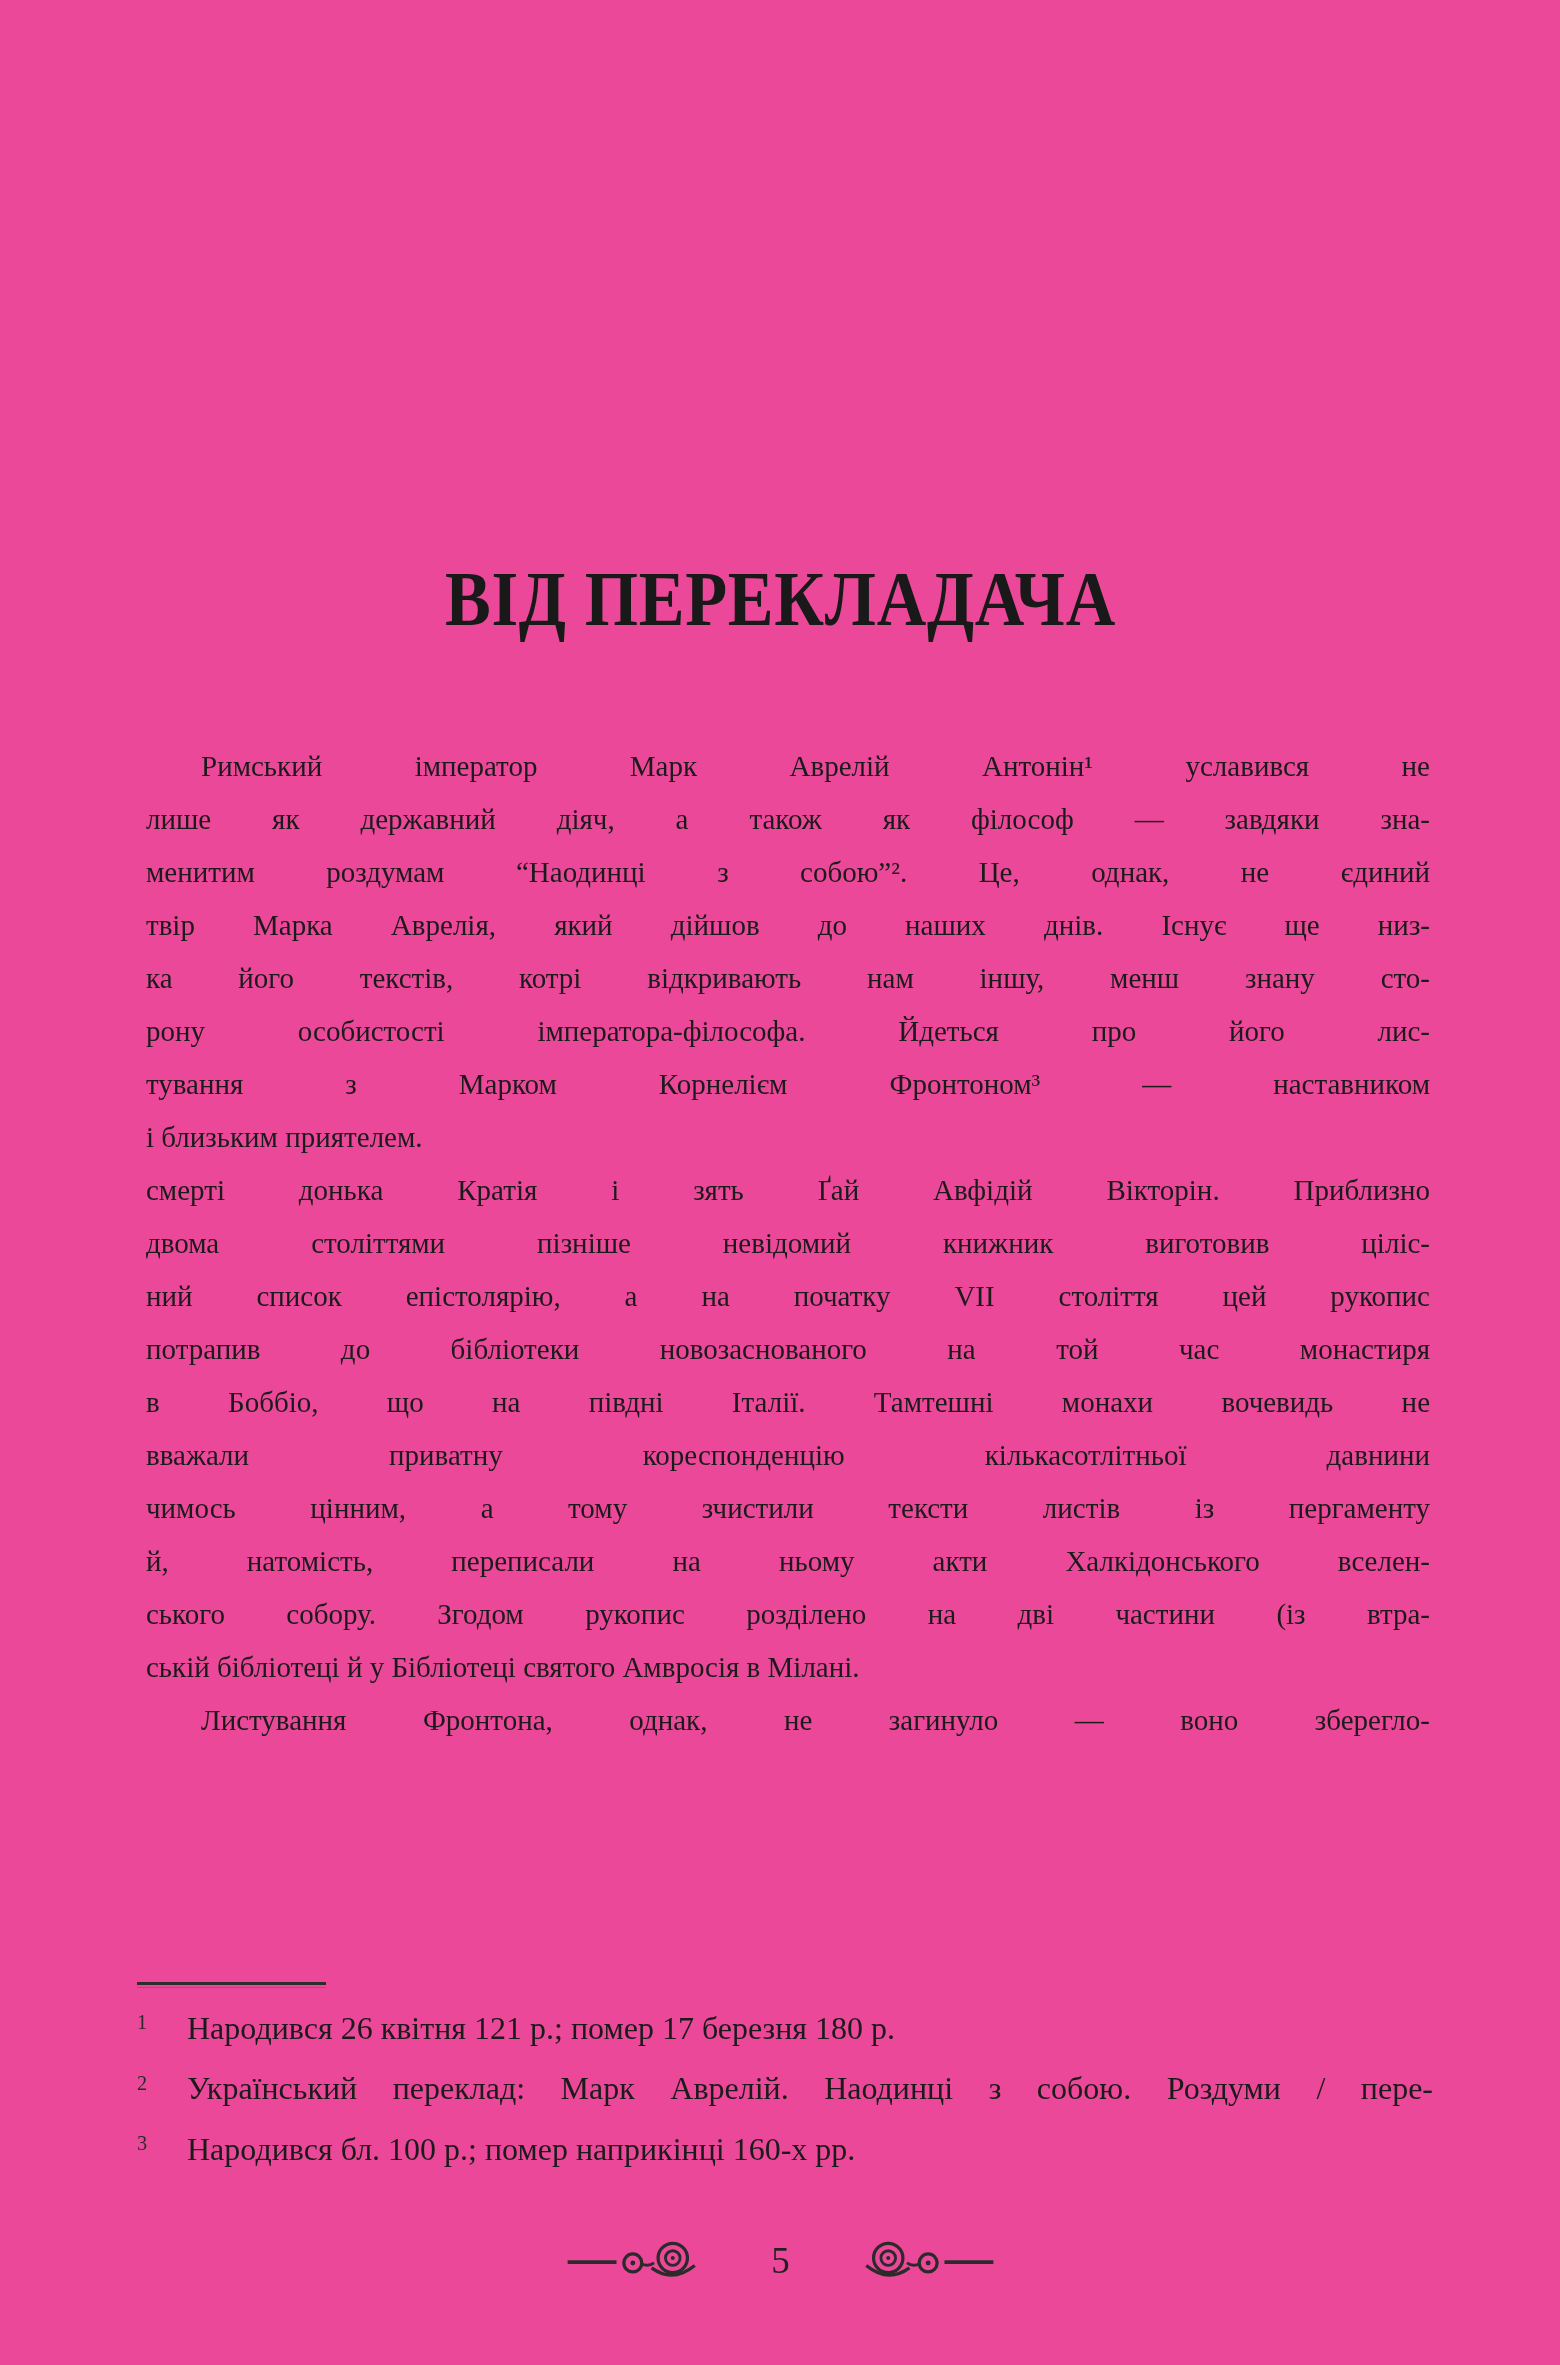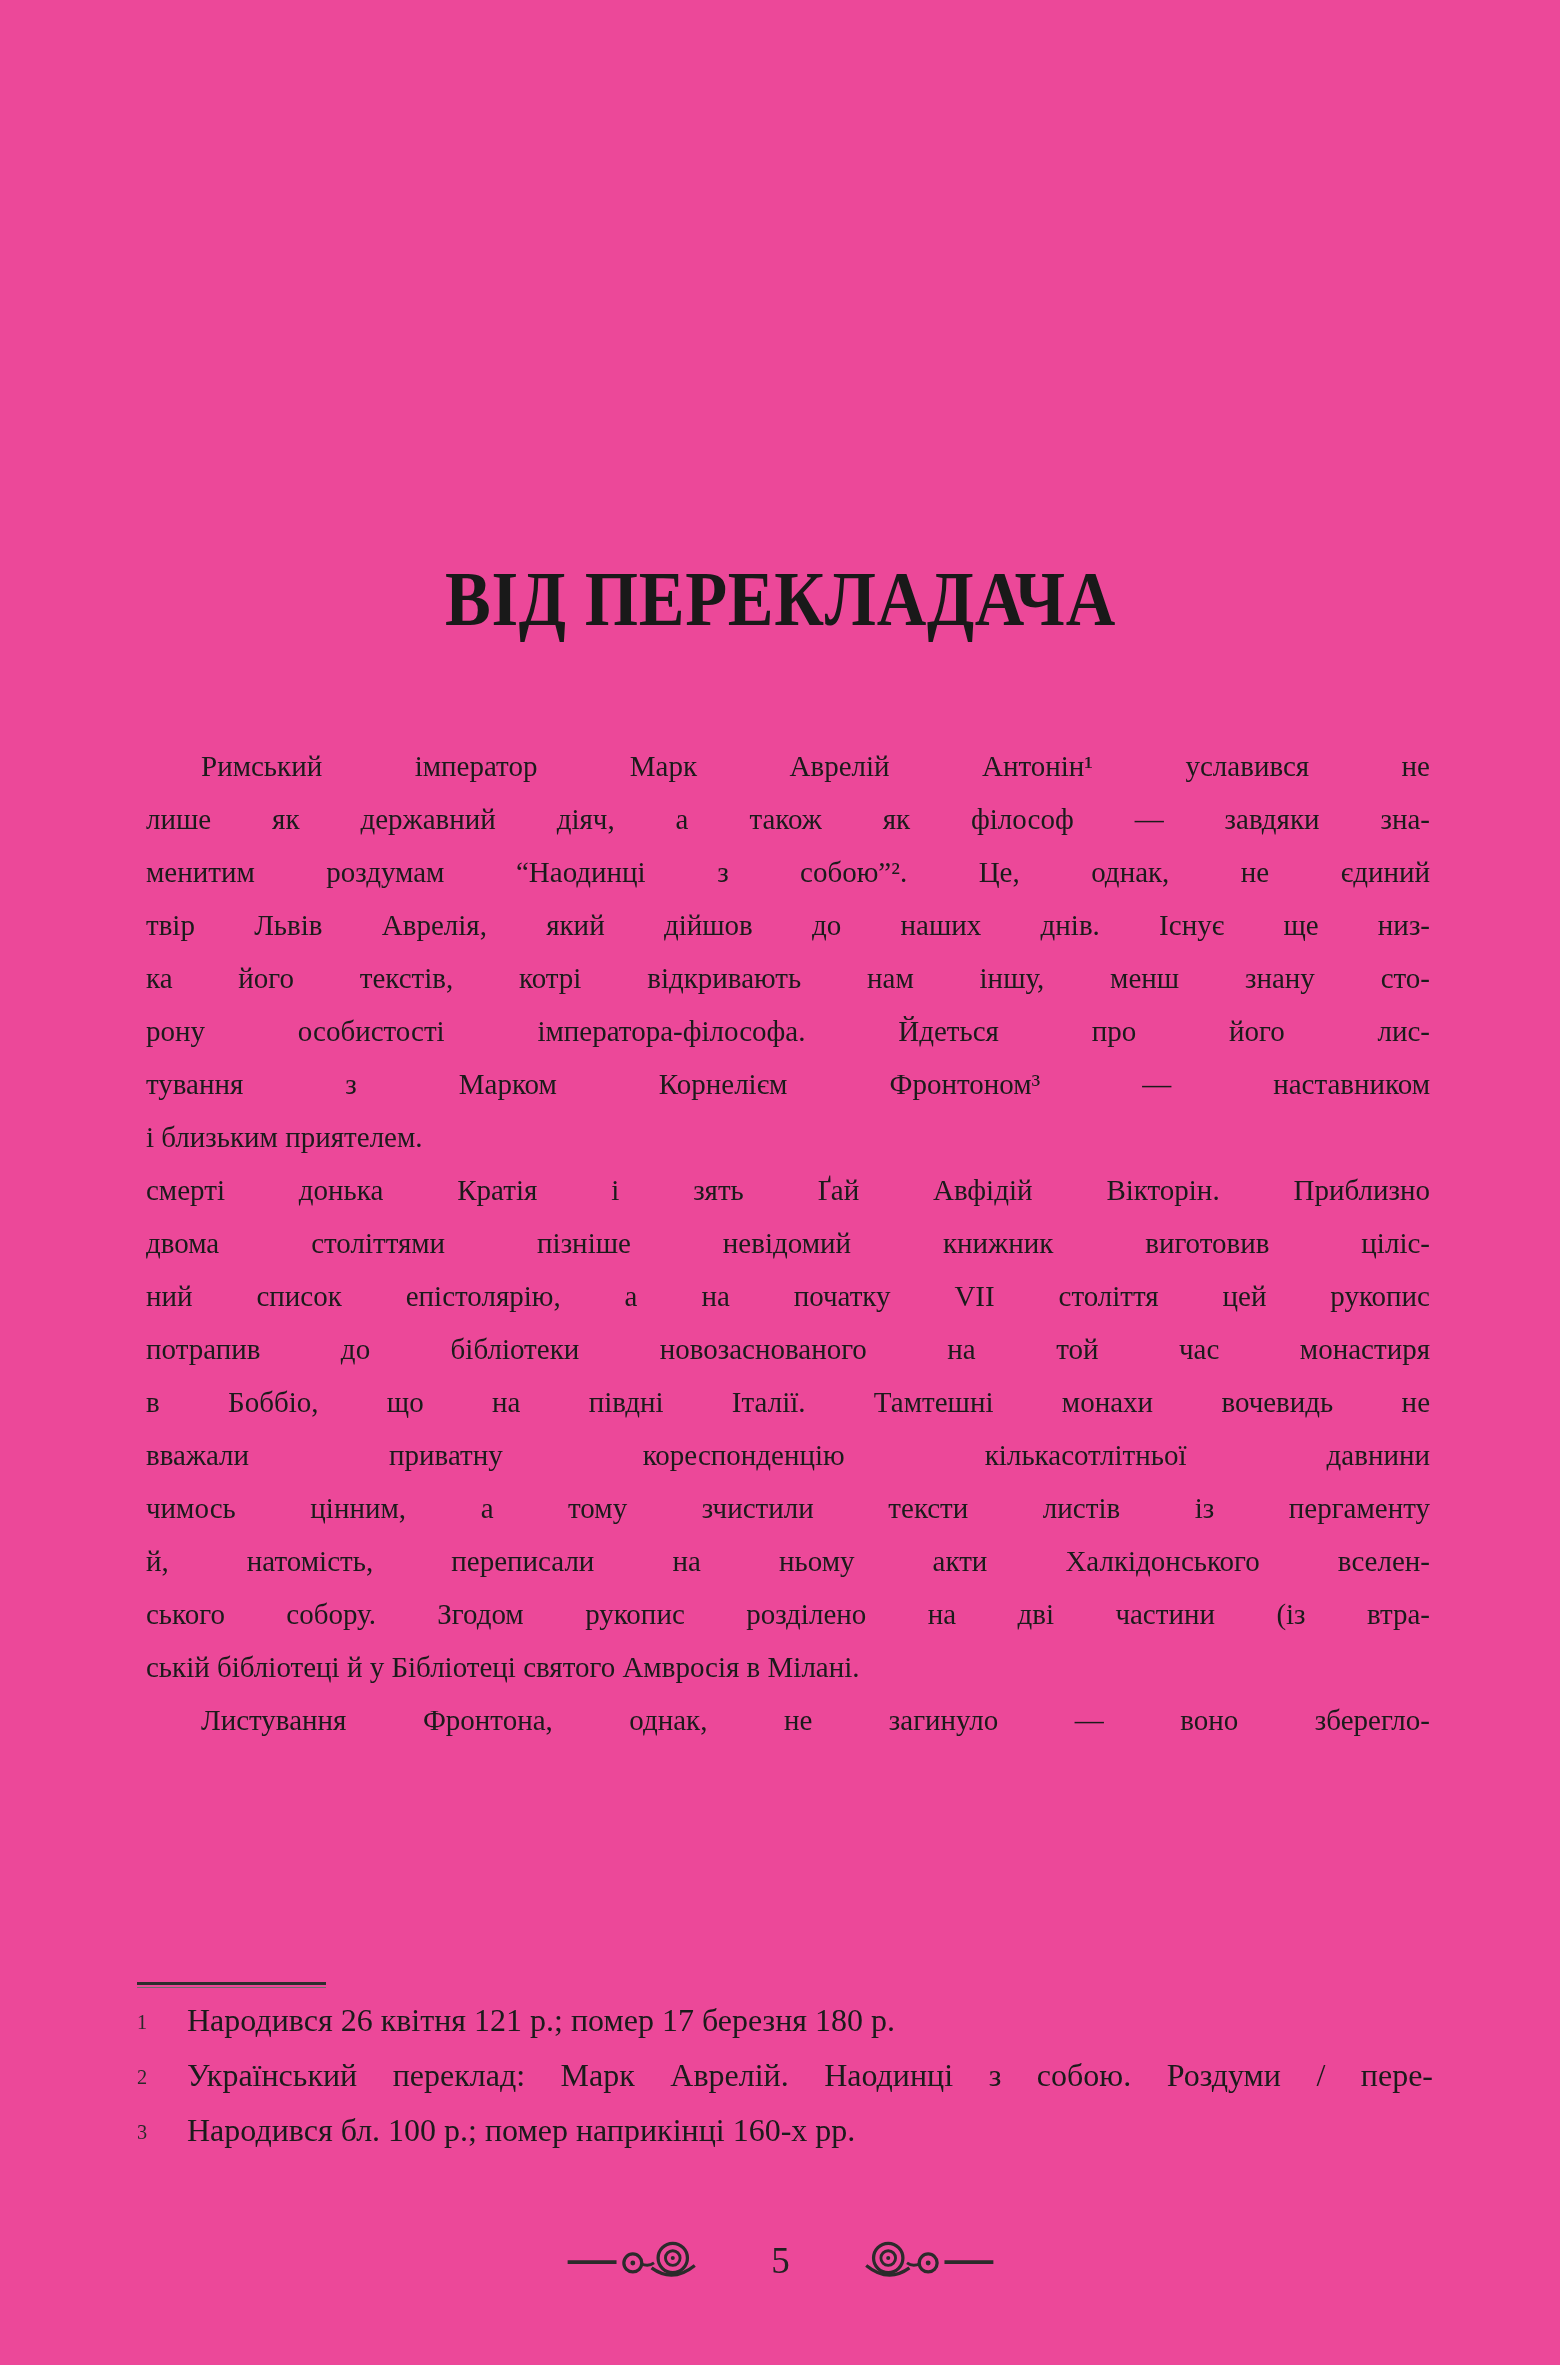--- a/index.html
+++ b/index.html
@@ -39,21 +39,21 @@
   }
   .footnotes{
     position:absolute;top:2000px;left:137px;width:1296px;
     font-size:32px;line-height:41px;
   }
   .footnote{display:flex;margin-bottom:11.4px;}
   .fn-marker{
     flex:0 0 50px;width:50px;
     font-size:20.3px;padding-top:2.4px;color:#2a2a2a;
   }
-  .fn-text{flex:1;}
+  .fn-text{flex:1;margin-top:8px;}
   .fn-line{text-align:justify;text-align-last:left;}
   .fn-line.jl{text-align-last:justify;}
   .footer{
     position:absolute;top:2236px;left:0;width:100%;
     display:flex;align-items:center;justify-content:center;gap:42px;
   }
   .page-num{font-size:37px;color:#222;line-height:49px;}
   .orn{width:163px;height:49px;display:block;}
   .orn.right{transform:scaleX(-1);}
 </style>
@@ -62,21 +62,21 @@
 
 <div class="page">
 
   <div class="chapter-title">ВІД ПЕРЕКЛАДАЧА</div>
 
   <div class="body-text">
 
     <div class="line ind">Римський імператор Марк Аврелій Антонін¹ уславився не</div>
     <div class="line">лише як державний діяч, а також як філософ — завдяки зна-</div>
     <div class="line">менитим роздумам “Наодинці з собою”². Це, однак, не єдиний</div>
-    <div class="line">твір Львів Аврелія, який дійшов до наших днів. Існує ще низ-</div>
+    <div class="line">твір Марка Аврелія, який дійшов до наших днів. Існує ще низ-</div>
     <div class="line">ка його текстів, котрі відкривають нам іншу, менш знану сто-</div>
     <div class="line">рону особистості імператора-філософа. Йдеться про його лис-</div>
     <div class="line">тування з Марком Корнелієм Фронтоном³ — наставником</div>
     <div class="line last">і близьким приятелем.</div>
 
     <div class="line">смерті донька Кратія і зять Ґай Авфідій Вікторін. Приблизно</div>
     <div class="line">двома століттями пізніше невідомий книжник виготовив ціліс-</div>
     <div class="line">ний список епістолярію, а на початку VII століття цей рукопис</div>
     <div class="line">потрапив до бібліотеки новозаснованого на той час монастиря</div>
     <div class="line">в Боббіо, що на півдні Італії. Тамтешні монахи вочевидь не</div>

